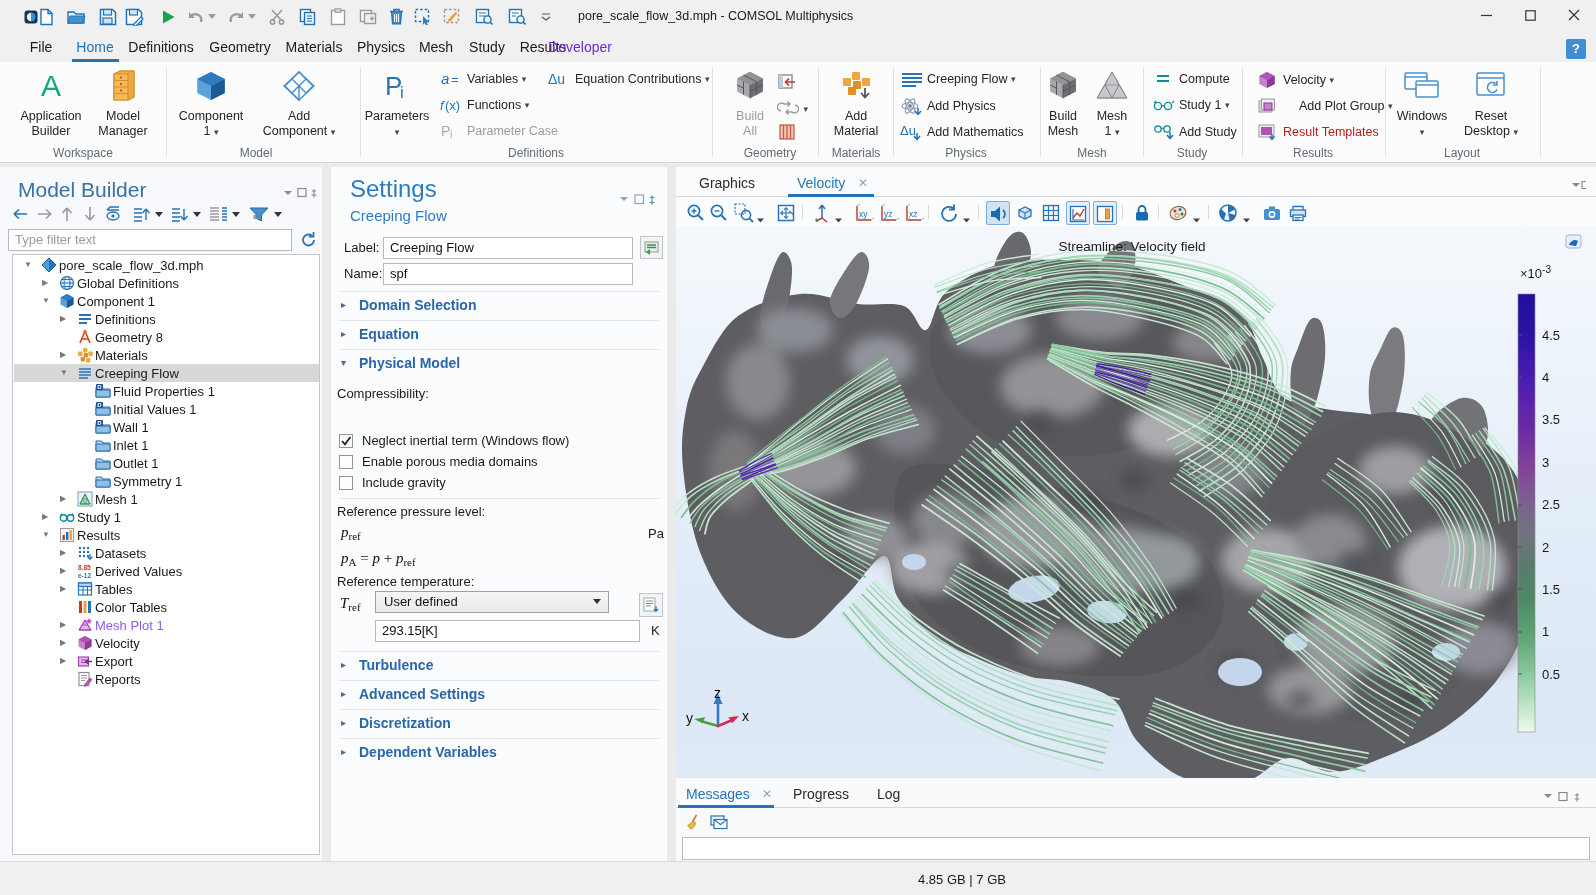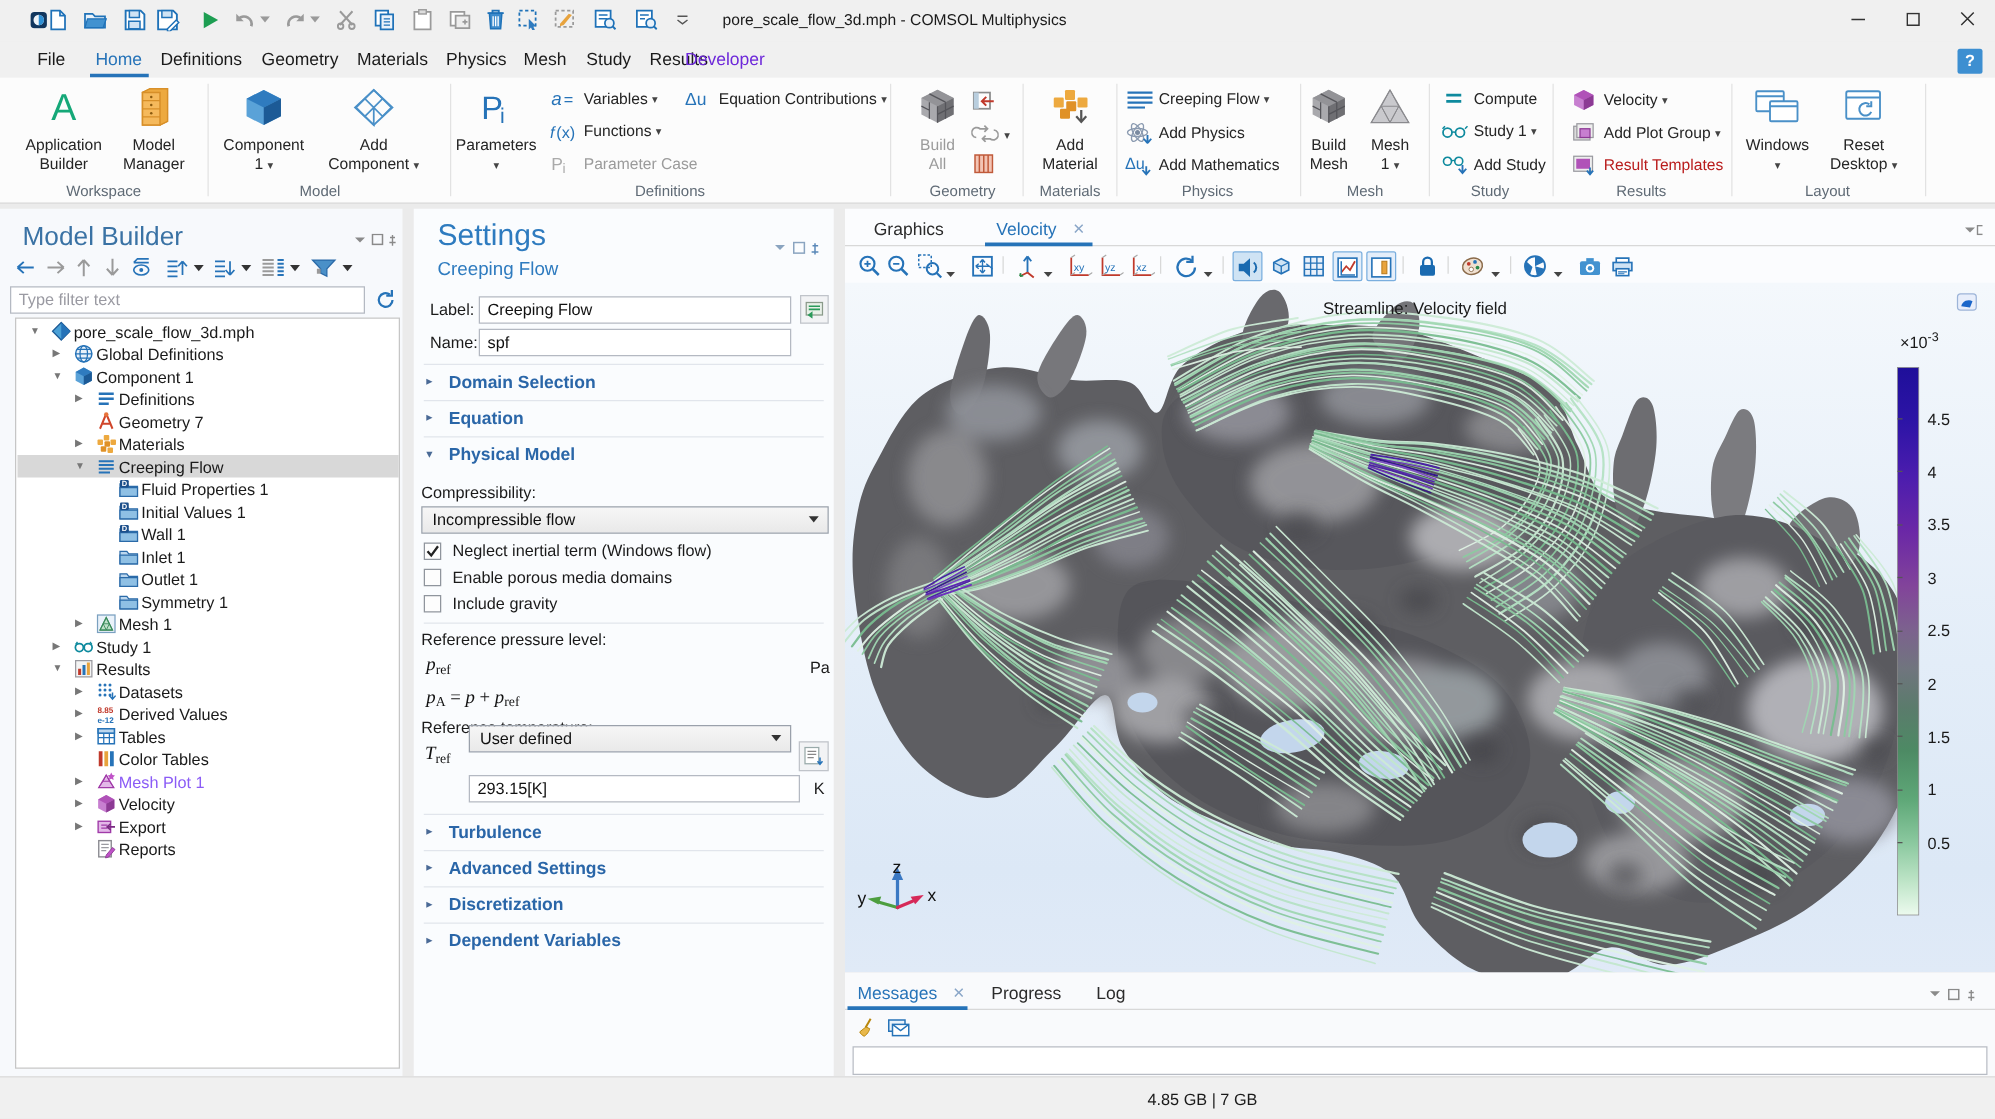--- a/index.html
+++ b/index.html
@@ -313,21 +313,21 @@
         </svg></span><span style="vertical-align:middle;margin-left:3px">Add Study</span></div>
     <div class="rrow" style="left:1256px;top:9px;color:#252525"><span style="display:inline-block;width:24px;text-align:center;vertical-align:middle"><svg class="ti" width="20" height="18" viewBox="0 0 20 18">
           <path d="M9.0,1.08 L16.740000000000002,5.040000000000001 L16.740000000000002,12.959999999999999 L9.0,16.919999999999998 L1.2600000000000002,12.959999999999999 L1.2600000000000002,5.040000000000001 Z" fill="#c77fd0"></path>
           <path d="M9.0,1.08 L16.740000000000002,5.040000000000001 L9.0,9.0 L1.2600000000000002,5.040000000000001 Z" fill="#b052b8"></path>
           <path d="M9.0,9.0 L16.740000000000002,5.040000000000001 L16.740000000000002,12.959999999999999 L9.0,16.919999999999998 Z" fill="#8c3a94"></path>
         </svg></span><span style="vertical-align:middle;margin-left:3px">Velocity</span> <span class="chev">▾</span></div>
     <div class="rrow" style="left:1256px;top:35px;color:#252525"><span style="display:inline-block;width:24px;text-align:center;vertical-align:middle"><svg class="ti" width="20" height="18" viewBox="0 0 20 18">
           <rect x="1" y="4" width="13" height="11" fill="#dcdcdc" stroke="#9a9aa0" stroke-width="1"></rect>
           <rect x="3.5" y="2" width="13" height="11" fill="#eee" stroke="#9a9aa0" stroke-width="1"></rect>
           <rect x="6" y="6" width="8" height="7" fill="#c77fd0" stroke="#8c3a94" stroke-width="1"></rect>
-        </svg></span><span style="vertical-align:middle;margin-left:3px">Add Plot Group</span> <span class="chev">▾</span></div>
+        </svg></span><span style="vertical-align:middle;margin-left:19px">Add Plot Group</span> <span class="chev">▾</span></div>
     <div class="rrow" style="left:1256px;top:61px;color:#b91c1c"><span style="display:inline-block;width:24px;text-align:center;vertical-align:middle"><svg class="ti" width="20" height="18" viewBox="0 0 20 18">
           <rect x="1" y="2" width="15" height="12" fill="#eee" stroke="#9a9aa0" stroke-width="1"></rect>
           <rect x="3" y="4" width="11" height="8" fill="#b052b8"></rect>
           <path d="M14,11 v5 m-2.5,-2.5 l2.5,3 l2.5,-3" stroke="#2673b8" stroke-width="1.4" fill="none"></path>
         </svg></span><span style="vertical-align:middle;margin-left:3px">Result Templates</span></div>
     <div class="rbtn" style="left:1422px;top:8px;transform:translateX(-50%);width:110px;color:#252525">
       <div style="height:36px"><svg class="ti" width="36" height="30" viewBox="0 0 36 30">
           <rect x="1" y="3" width="22" height="16" rx="1" fill="#fff" stroke="#4a90c8" stroke-width="1.5"></rect>
           <path d="M1,7 h22" stroke="#4a90c8" stroke-width="1.5"></path>
           <rect x="12" y="11" width="22" height="16" rx="1" fill="#fff" stroke="#4a90c8" stroke-width="1.5"></rect>
@@ -409,21 +409,21 @@
       <div class="abs" style="left:64px;top:39px;font-size:13px;color:#1a1a1a;white-space:nowrap">Component 1</div>
       <div class="tchev" style="left:47px;top:59px">▶</div>
       <div class="ticon" style="left:64px;top:56px"><svg width="16" height="16" viewBox="0 0 16 16">
           <path d="M2,4 h12 M2,8 h12 M2,12 h8" stroke="#2673b8" stroke-width="2"></path>
         </svg></div>
       <div class="abs" style="left:82px;top:57px;font-size:13px;color:#1a1a1a;white-space:nowrap">Definitions</div>
       <div class="ticon" style="left:64px;top:74px"><svg width="16" height="16" viewBox="0 0 16 16">
           <path d="M8,2 L3,14 M8,2 L13,14 M4.8,10 L11.2,10" stroke="#d0452a" stroke-width="1.6" fill="none"></path>
           <circle cx="8" cy="2.5" r="1.8" fill="#e8733a"></circle>
         </svg></div>
-      <div class="abs" style="left:82px;top:75px;font-size:13px;color:#1a1a1a;white-space:nowrap">Geometry 7</div>
+      <div class="abs" style="left:82px;top:75px;font-size:13px;color:#1a1a1a;white-space:nowrap">Geometry 8</div>
       <div class="tchev" style="left:47px;top:95px">▶</div>
       <div class="ticon" style="left:64px;top:92px"><svg width="16" height="16" viewBox="0 0 16 16">
           <g fill="#eda93f">
             <rect x="6" y="1" width="4.4" height="4.4" rx="0.8"></rect>
             <rect x="1" y="4.5" width="4.4" height="4.4" rx="0.8"></rect>
             <rect x="6.6" y="6" width="4.4" height="4.4" rx="0.8" fill="#e09126"></rect>
             <rect x="11.4" y="4.5" width="4.4" height="4.4" rx="0.8"></rect>
             <rect x="3.6" y="10" width="4.4" height="4.4" rx="0.8" fill="#e09126"></rect>
             <rect x="9" y="11" width="4.4" height="4.4" rx="0.8"></rect>
           </g>
@@ -583,39 +583,38 @@
     <div class="shead" style="top:154px">
       <span class="sarr">▸</span>
       <span class="stx">Equation</span>
     </div>
     <div class="sdiv" style="top:182px"></div>
     <div class="shead" style="top:183px">
       <span class="sarr">▾</span>
       <span class="stx">Physical Model</span>
     </div>
     <div class="slabel" style="left:6px;top:219px">Compressibility:</div>
-    <div class="sdrop" style="left:6px;top:238px;width:326px;height:22px">Incompressible flow<div class="darr"></div></div>
     <div class="cbox" style="left:8px;top:267px">
       <svg width="12" height="12" viewBox="0 0 12 12" style="position:absolute;left:0px;top:0px">
         <path d="M2,6 l3,3.4 L10.4,2" fill="none" stroke="#222" stroke-width="1.8"></path>
       </svg>
     </div>
     <div class="slabel" style="left:31px;top:266px">Neglect inertial term (Windows flow)</div>
     <div class="cbox" style="left:8px;top:288px"></div>
     <div class="slabel" style="left:31px;top:287px">Enable porous media domains</div>
     <div class="cbox" style="left:8px;top:309px"></div>
     <div class="slabel" style="left:31px;top:308px">Include gravity</div>
     <div class="sdiv" style="top:331px"></div>
     <div class="slabel" style="left:6px;top:337px">Reference pressure level:</div>
     <div class="abs math" style="left:10px;top:357px;color:#111">p<span style="font-size:11px;font-style:normal;vertical-align:-3px">ref</span></div>
     <div class="slabel" style="left:317px;top:359px">Pa</div>
     <div class="abs math" style="left:10px;top:383px;color:#111">p<span style="font-size:11px;font-style:normal;vertical-align:-3px">A</span><span style="font-style:normal"> = </span>p<span style="font-style:normal"> + </span>p<span style="font-size:11px;font-style:normal;vertical-align:-3px">ref</span></div>
     <div class="slabel" style="left:6px;top:407px">Reference temperature:</div>
     <div class="abs math" style="left:9px;top:428px;color:#111">T<span style="font-size:11px;font-style:normal;vertical-align:-3px">ref</span></div>
-    <div class="sdrop" style="left:44px;top:413px;width:258px;height:22px">User defined<div class="darr"></div></div>
+    <div class="sdrop" style="left:44px;top:424px;width:234px;height:22px">User defined<div class="darr"></div></div>
     <div class="abs" style="left:308px;top:426px;width:24px;height:24px;border:1px solid #c0c4ca;background:#f2f3f5"><svg width="16" height="16" viewBox="0 0 16 16" style="margin:3px">
         <rect x="1" y="1" width="11" height="13" fill="#fff" stroke="#9aa" stroke-width="1"></rect>
         <path d="M3,4 h7 M3,6.5 h7 M3,9 h5" stroke="#888" stroke-width="1"></path>
         <path d="M13,9 v5 m-2,-2 l2,2.4 l2,-2.4" stroke="#2673b8" stroke-width="1.2" fill="none"></path>
       </svg></div>
     <div class="sinput" style="left:44px;top:453px;width:265px;height:22px">293.15[K]</div>
     <div class="slabel" style="left:320px;top:456px">K</div>
     <div class="sdiv" style="top:484px"></div>
     <div class="shead" style="top:485px">
       <span class="sarr">▸</span>

